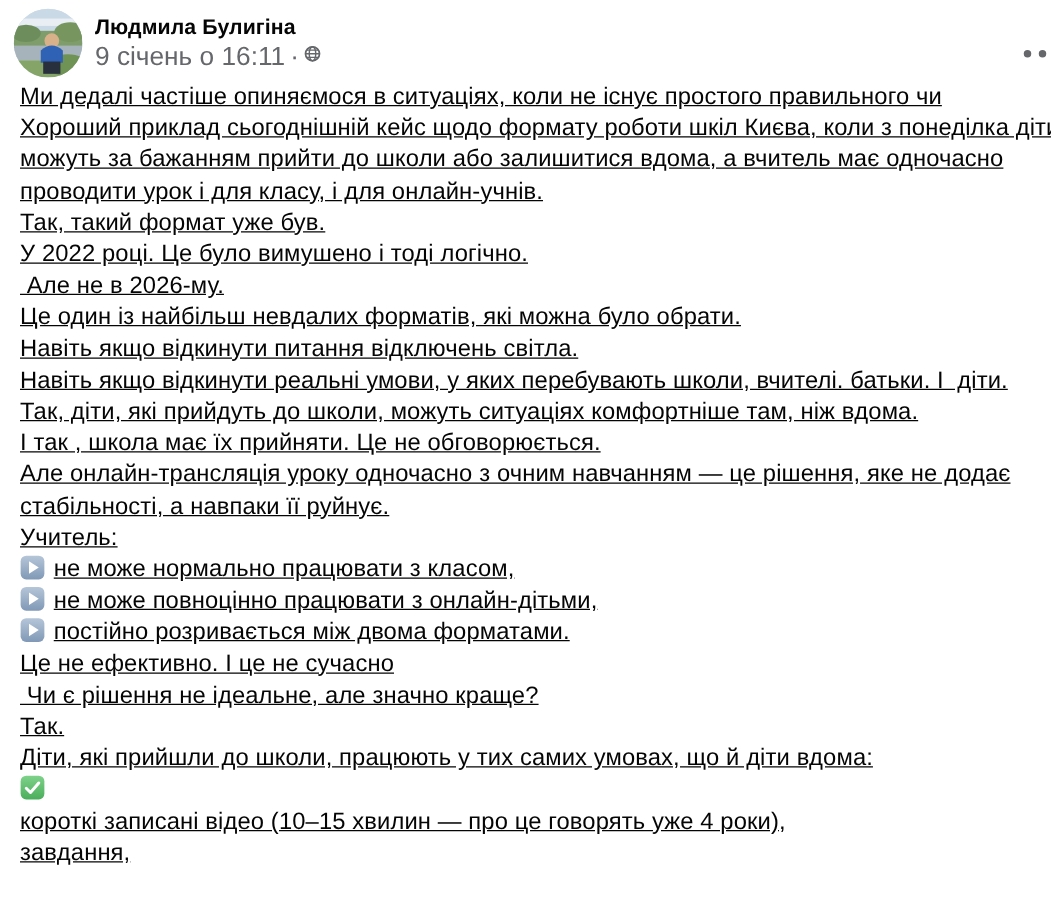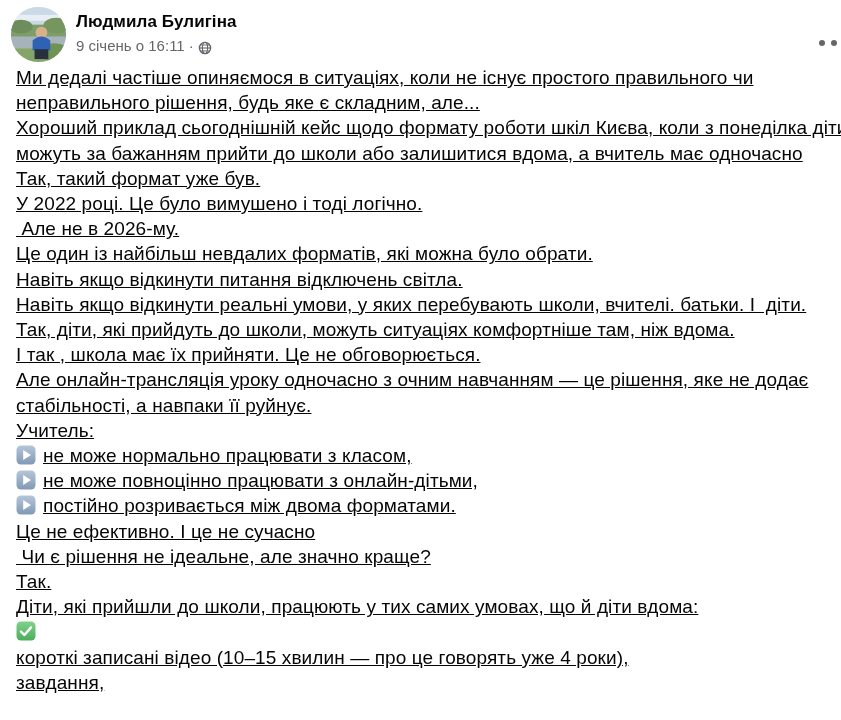--- a/index.html
+++ b/index.html
@@ -17,22 +17,22 @@
     width: 55px; height: 55px; border-radius: 50%;
     overflow: hidden; flex: 0 0 auto; background: #cfdde9;
   }
   .avatar svg { display: block; }
   .hmeta { margin-left: 10px; padding-top: 4px; }
   .author {
     font-size: 17px; font-weight: 700; color: #050505;
     letter-spacing: 0.1px; line-height: 22px; cursor: pointer;
   }
   .sub {
-    margin-top: 3px; font-size: 15px; color: #65676B;
-    display: flex; align-items: flex-end; line-height: 19px;
+    margin-top: 3px; font-size: 21px; color: #65676B;
+    display: flex; align-items: flex-start; line-height: 19px;
   }
   .sub .ts { cursor: pointer; }
   .sub .sep { margin: 0 4px; }
   .globe { display: inline-flex; align-items: center; }
 
   .more {
     position: absolute; top: 36px; left: 819px;
     display: flex; gap: 6px; cursor: pointer; padding: 4px 0;
   }
   .more .dot { width: 6px; height: 6px; border-radius: 50%; background: #65676B; }
@@ -91,23 +91,23 @@
   </div>
 
   <div class="more">
     <span class="dot"></span>
     <span class="dot"></span>
 
   </div>
 
   <div class="body">
     <div class="line">Ми дедалі частіше опиняємося в ситуаціях, коли не існує простого правильного чи</div>
-    <div class="line">неправильного рішення, будь яке є складним, але...</div>
     <div class="line">Хороший приклад сьогоднішній кейс щодо формату роботи шкіл Києва, коли з понеділка діти</div>
     <div class="line">можуть за бажанням прийти до школи або залишитися вдома, а вчитель має одночасно</div>
+    <div class="line">проводити урок і для класу, і для онлайн-учнів.</div>
     <div class="line">Так, такий формат уже був.</div>
     <div class="line">У 2022 році. Це було вимушено і тоді логічно.</div>
     <div class="line"> Але не в 2026-му.</div>
     <div class="line">Це один із найбільш невдалих форматів, які можна було обрати.</div>
     <div class="line">Навіть якщо відкинути питання відключень світла.</div>
     <div class="line">Навіть якщо відкинути реальні умови, у яких перебувають школи, вчителі. батьки. І  діти.</div>
     <div class="line">Так, діти, які прийдуть до школи, можуть ситуаціях комфортніше там, ніж вдома.</div>
     <div class="line">І так , школа має їх прийняти. Це не обговорюється.</div>
     <div class="line">Але онлайн-трансляція уроку одночасно з очним навчанням — це рішення, яке не додає</div>
     <div class="line">стабільності, а навпаки її руйнує.</div>

